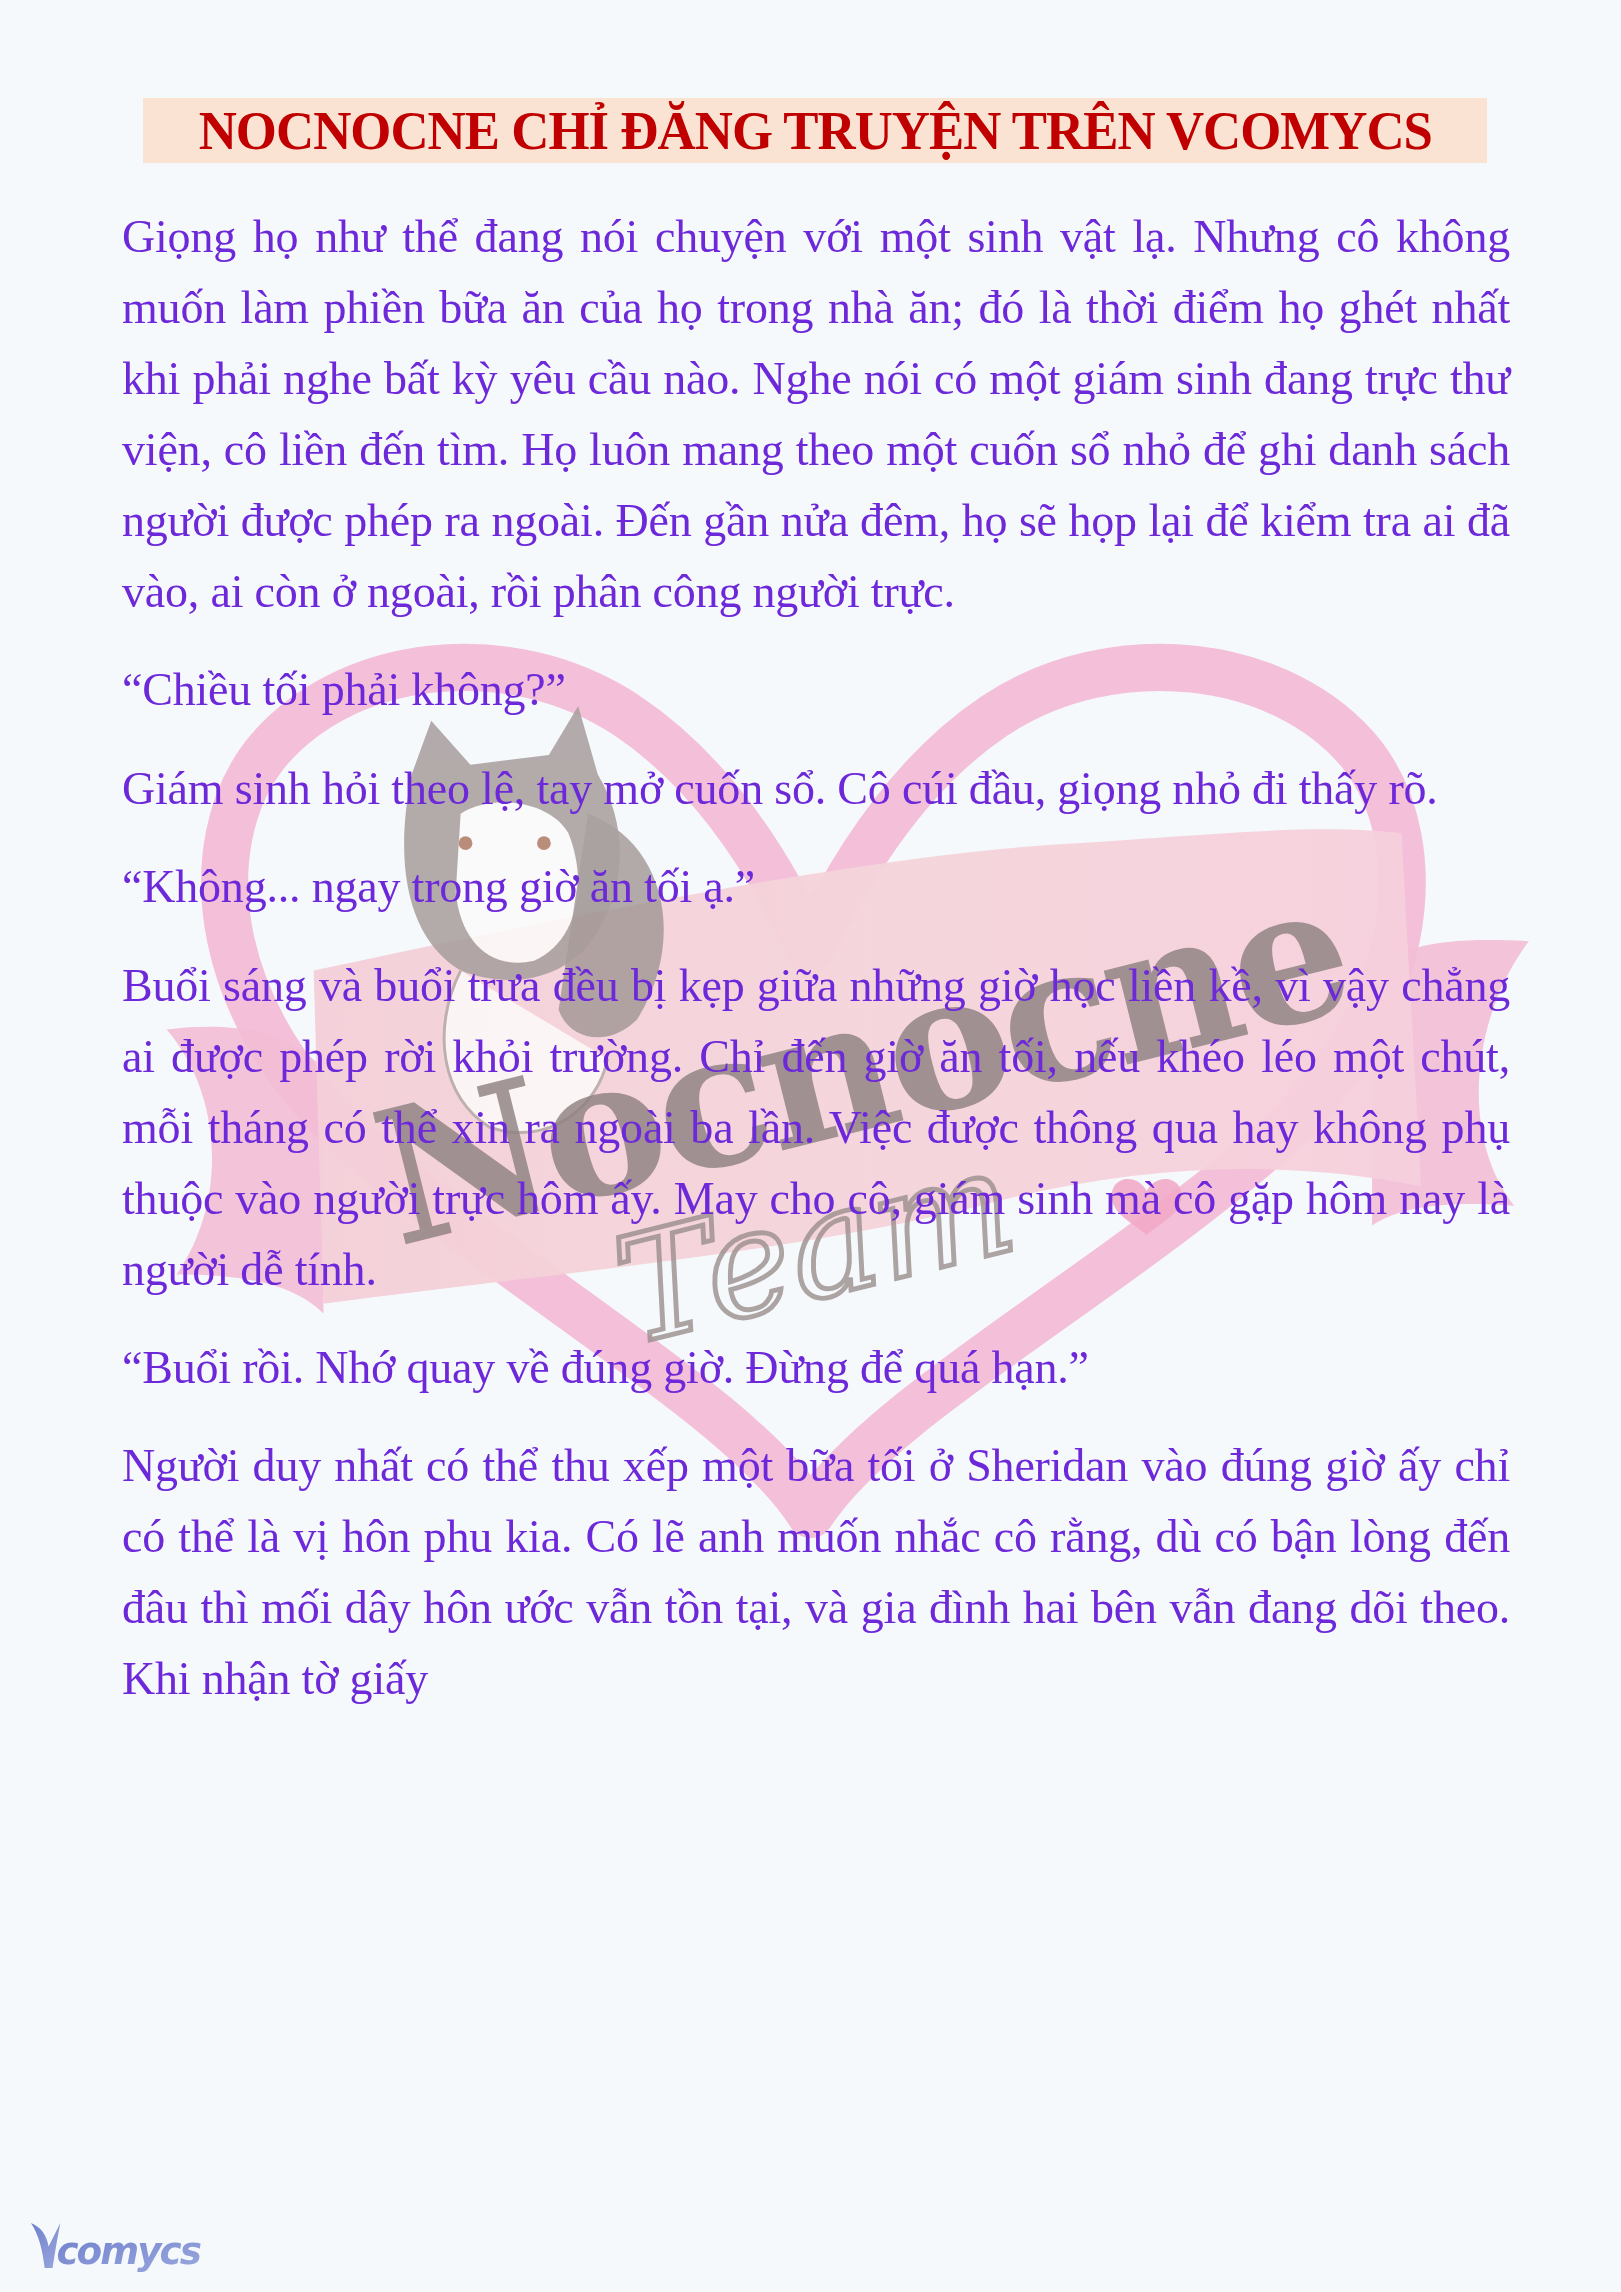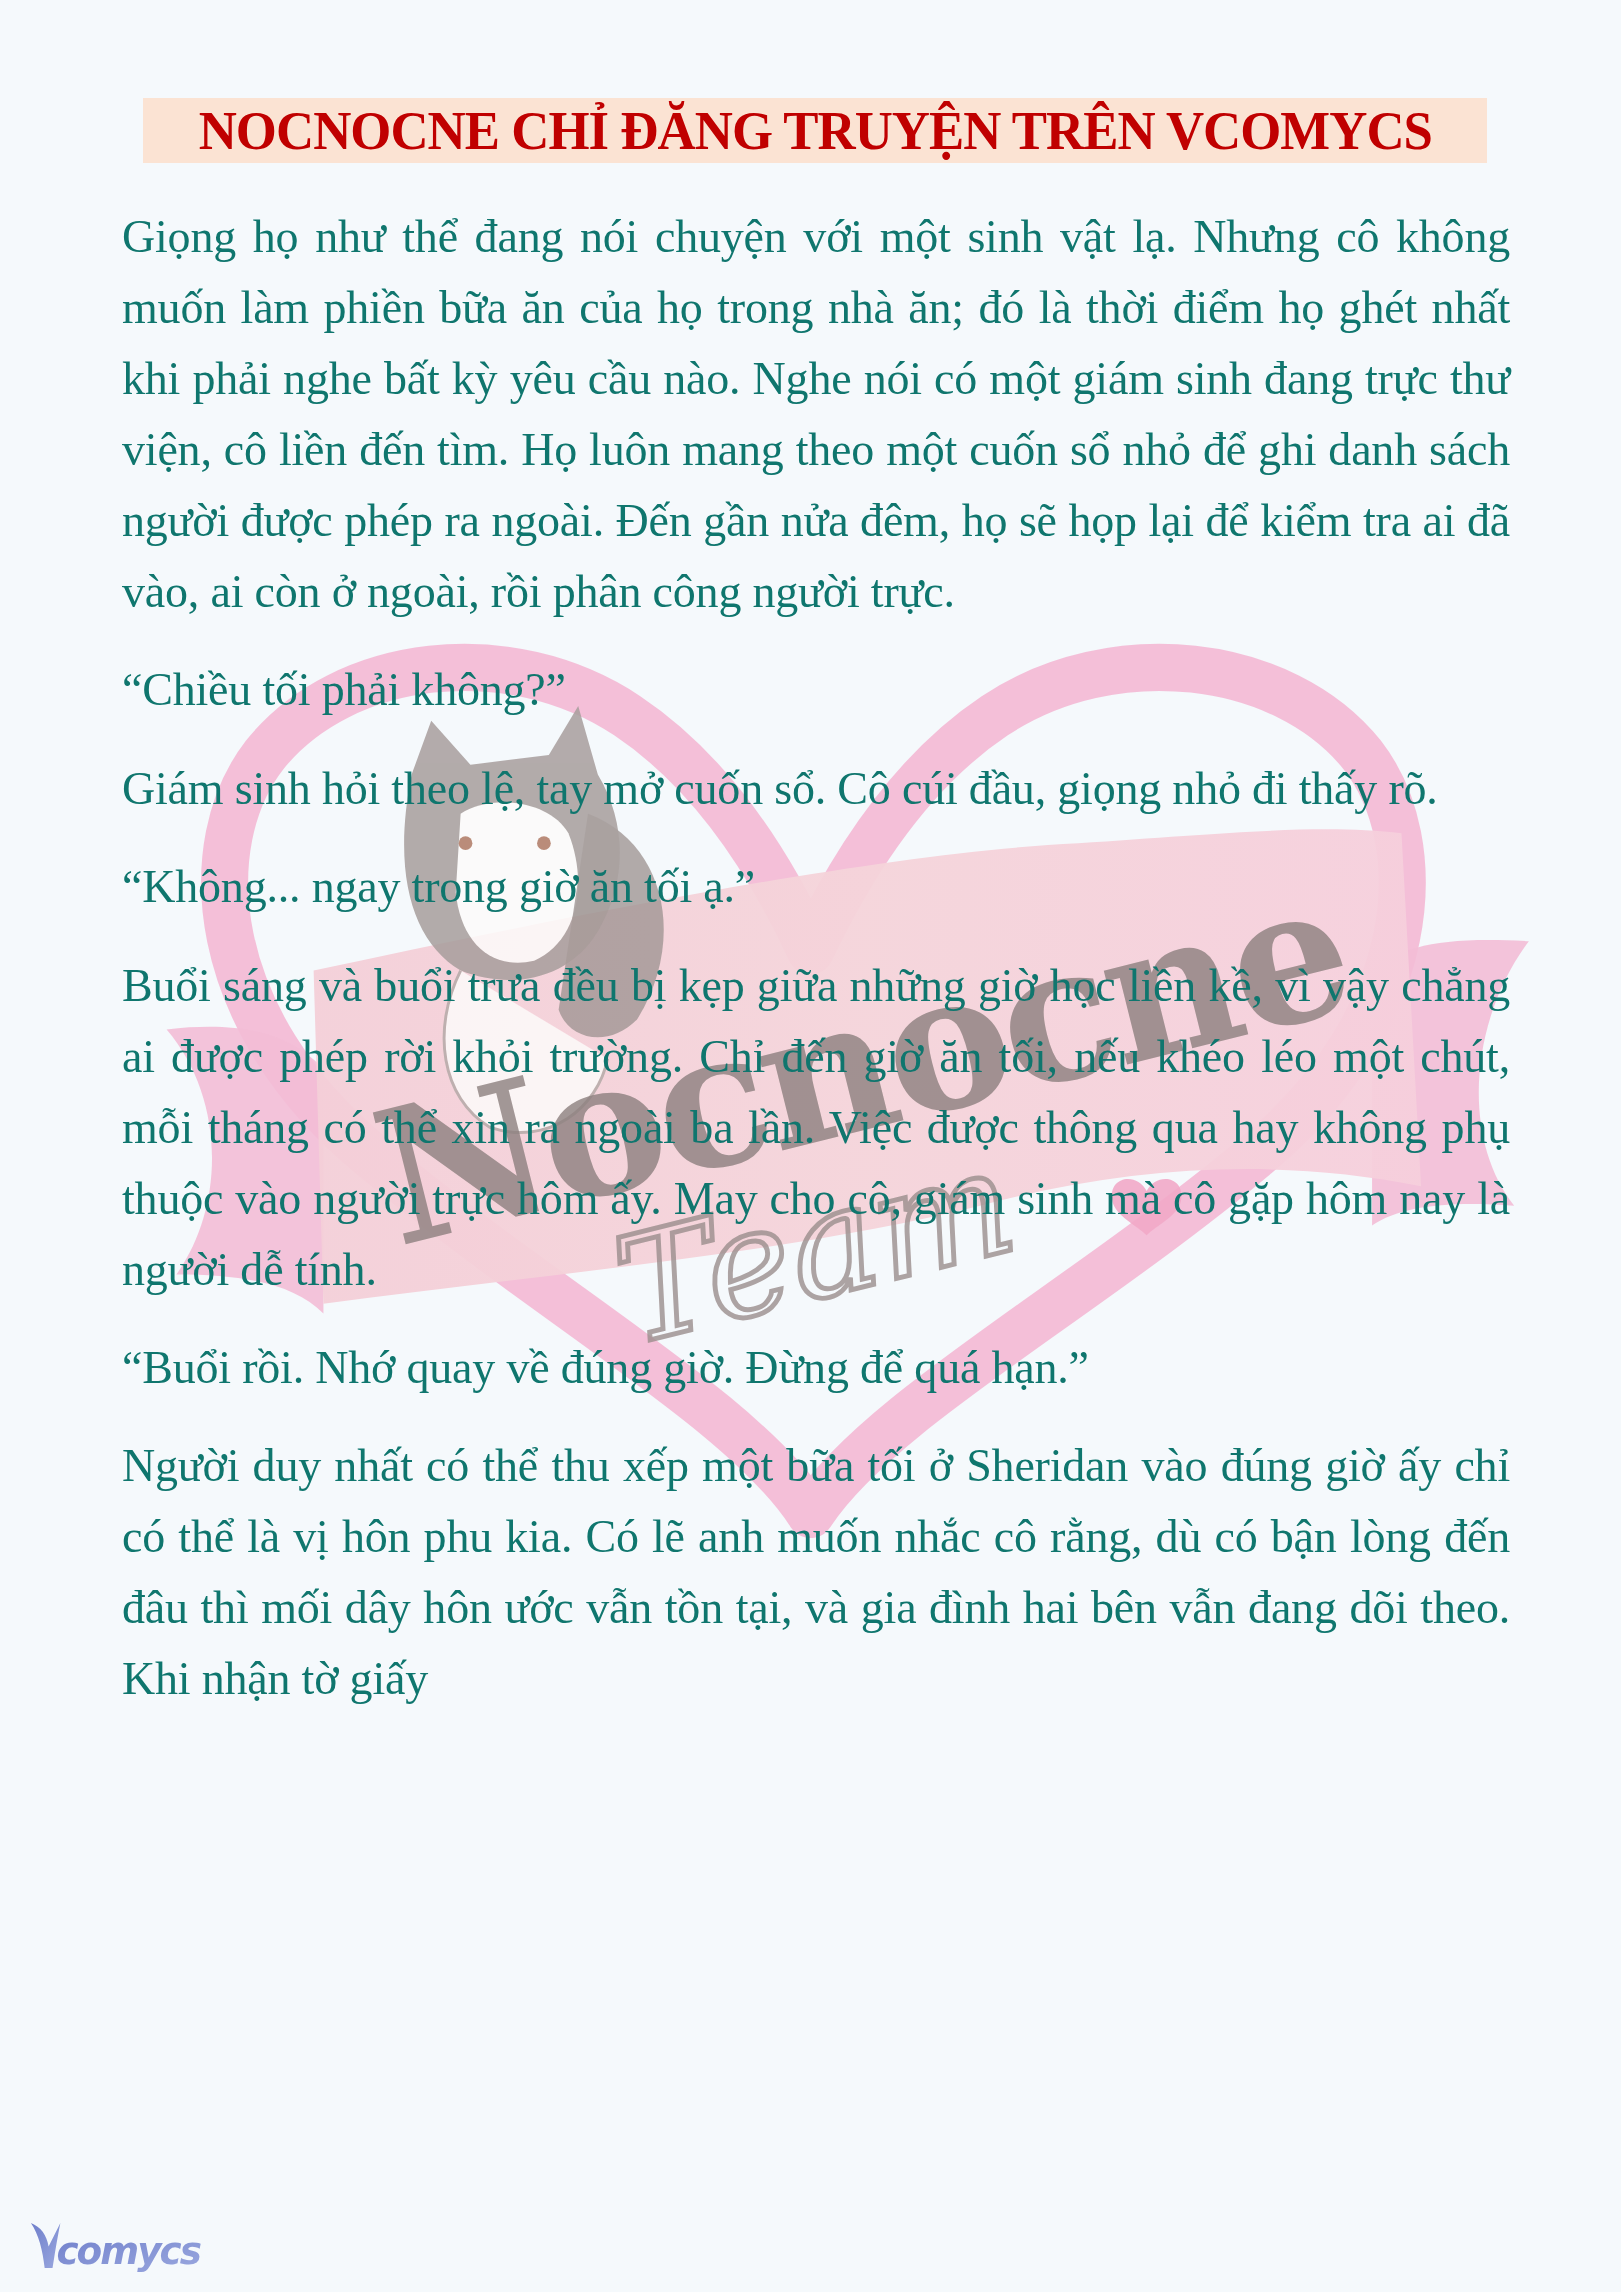--- a/index.html
+++ b/index.html
@@ -51,21 +51,21 @@
     .content {
       position: absolute;
       left: 122px;
       top: 201px;
       width: 1388px;
     }
     .para {
       margin: 0 0 27.4px 0;
       font-size: 46px;
       line-height: 71px;
-      color: #0f766e;
+      color: #6d28d9;
       text-align: justify;
       text-align-last: left;
       letter-spacing: -0.2px;
     }
     .para.dialog {
       text-align: right;
     }
     .footer-logo {
       position: absolute;
       left: 27.4px;

